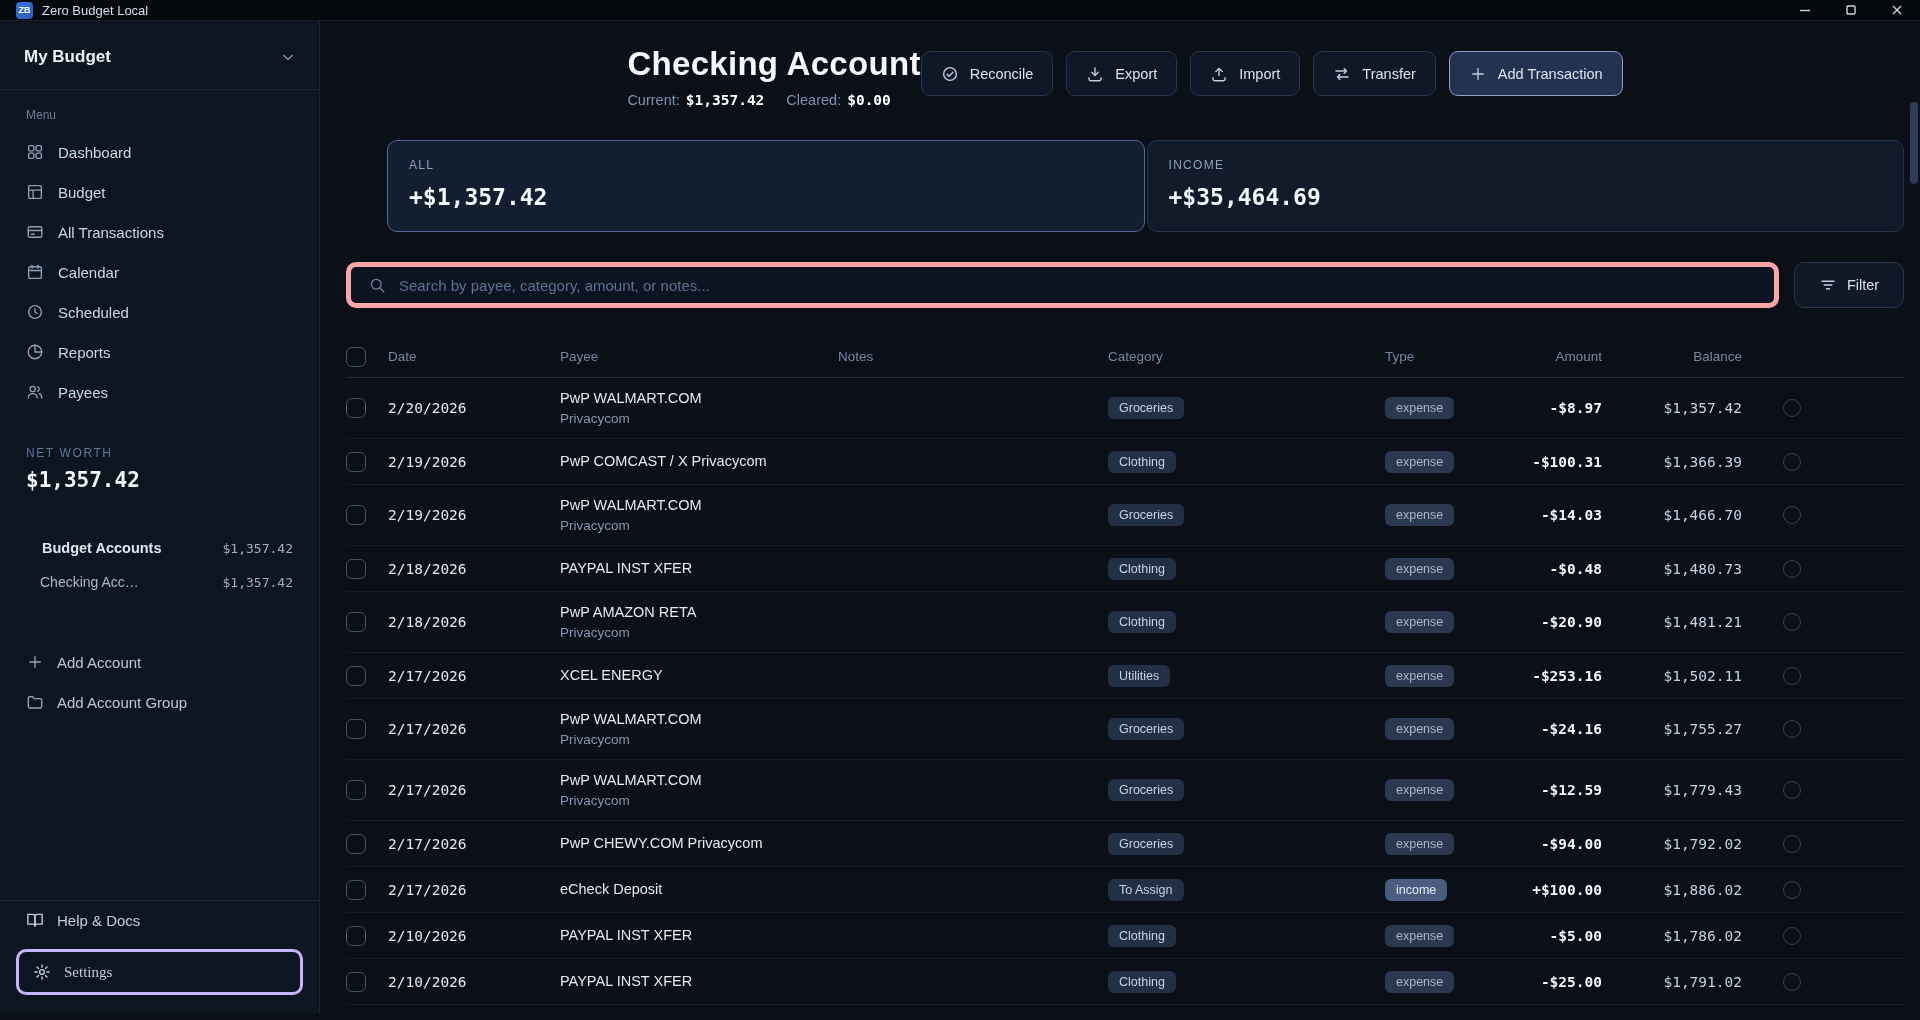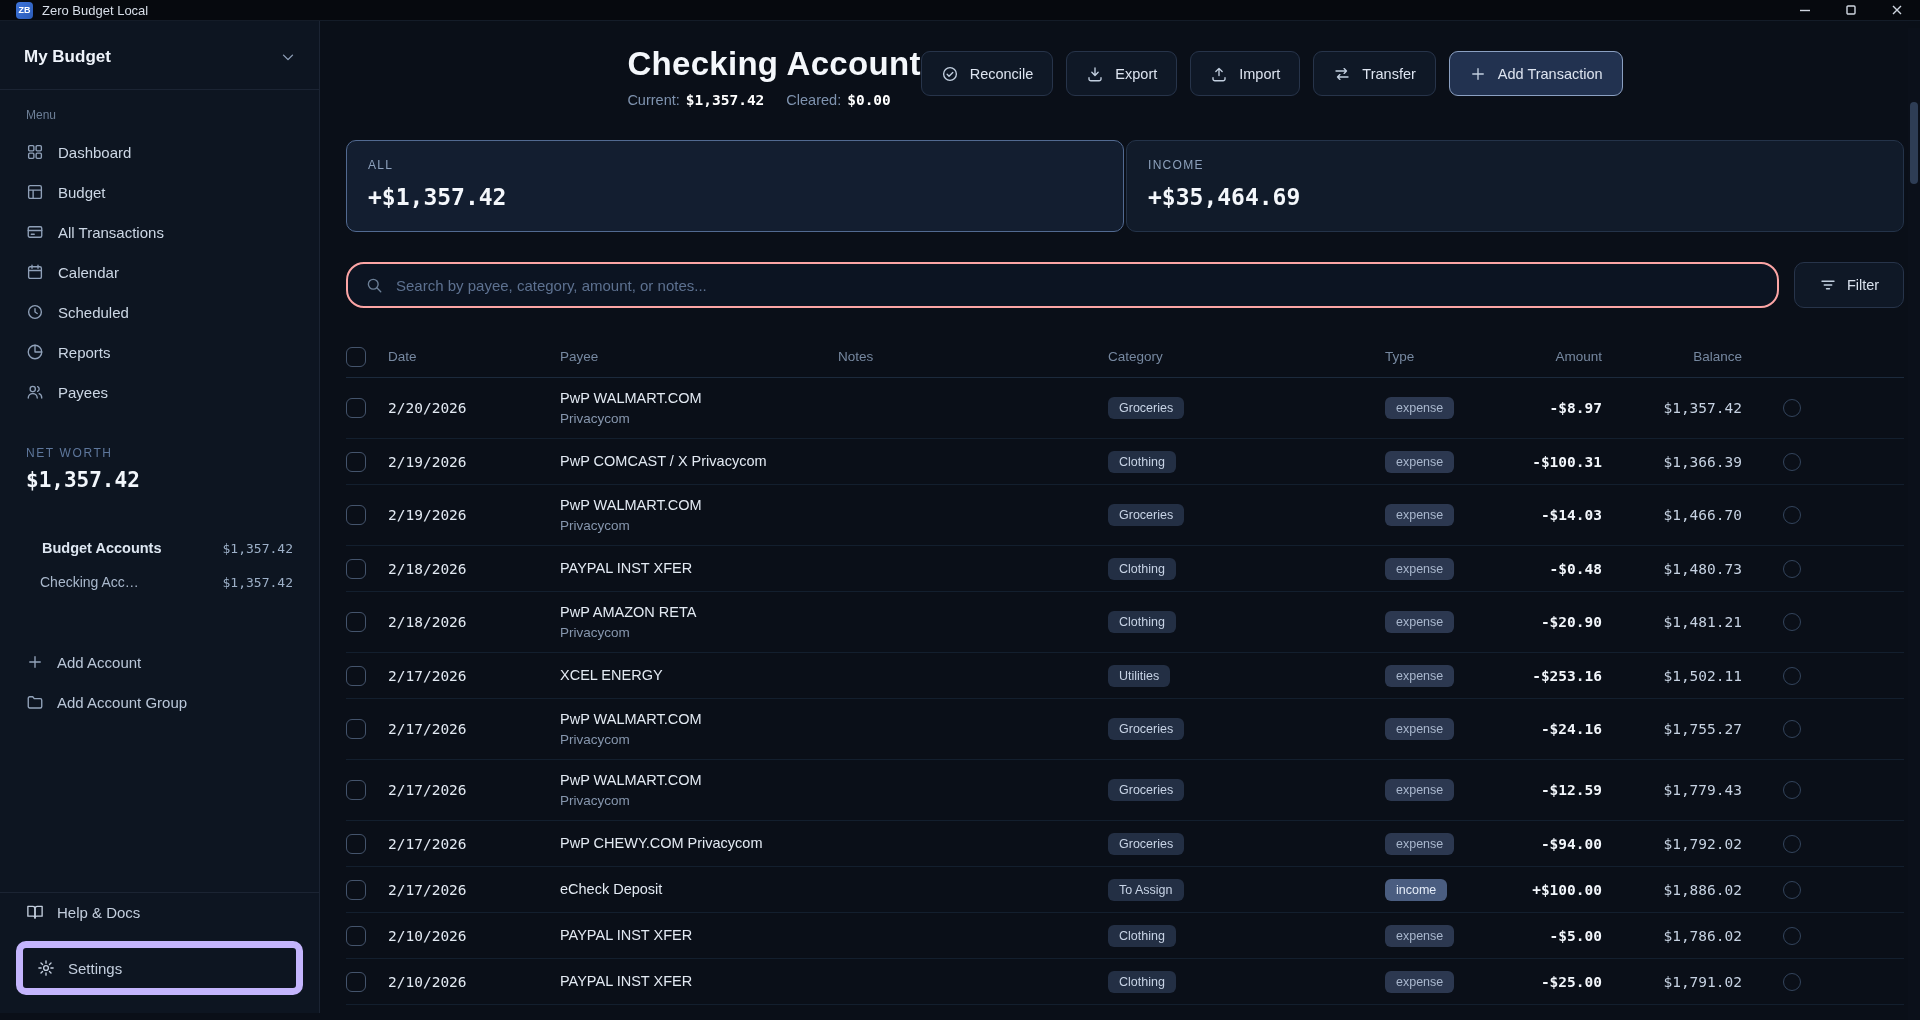--- a/index.html
+++ b/index.html
@@ -60,54 +60,54 @@
   .sb-adds { padding:52px 14px 0 14px; }
   .add-row {
     display:flex; align-items:center; gap:13px; padding:11px 12px;
     color:#bac7d9; font-size:15px; border-radius:8px;
   }
   .add-row .ic { color:#93a4bb; }
   .sb-bottom { margin-top:auto; border-top:1px solid #1b2433; padding:0 16px 18px 16px; }
   .help-row { display:flex; align-items:center; gap:13px; padding:10px 10px; color:#c3cedd; font-size:15px; }
   .settings-row {
     margin-top:10px; display:flex; align-items:center; gap:13px; padding:11px 14px;
-    border:7px solid #c4b5fd; border-radius:10px; color:#c3cedd; font-size:15px;
+    border:3px solid #c4b5fd; border-radius:10px; color:#c3cedd; font-size:15px;font-family:Liberation Serif, serif;
   }
 
   
   .main { flex:1; padding:24px 16px 0 26px; display:flex; flex-direction:column; overflow:hidden; }
   .m-header { display:flex; justify-content:center; align-items:flex-start; }
   .page-title { font-size:33px; font-weight:bold; letter-spacing:0.3px; color:#f4f7fb; }
   .stats { margin-top:9px; display:flex; gap:22px; font-size:14.5px; }
   .stat-label { color:#7f93af; }
   .stat-value { color:#fff; font-weight:bold; margin-left:6px; }
   .actions { display:flex; gap:13px; padding-top:6px; }
   .btn {
     height:45px; padding:0 19px; background:#0f1826; border:1px solid #27344a;
     border-radius:9px; color:#dde4f0; font-size:14.5px;
     display:flex; align-items:center; gap:11px; font-family:inherit;
   }
   .btn .ic { color:#c2cfdf; }
   .btn.primary { background:#223250; border-color:#8ba0c2; }
 
   
-  .cards { margin-top:32px; display:flex; gap:2px; }
+  .cards { margin-top:32px; display:flex; gap:2px;margin-left:41px; }
   .card {
     flex:1; background:#111b2a; border:1px solid #243349; border-radius:10px;
     padding:17px 21px; height:92px;
   }
   .card.active { border-color:#50engage;  }
   .card.active { border-color:#526a91; background:#131e30; }
   .card-label { font-size:12px; letter-spacing:1.3px; color:#8da1bc; }
   .card-value { margin-top:12px; font-size:23px; font-weight:bold; color:#f4f7fb; }
 
   
   .searchrow { margin-top:30px; display:flex; gap:15px; }
   .searchbox {
-    flex:1; height:46px; background:#0c1422; border:2px solid #fca5a5; border-radius:18px;
+    flex:1; height:46px; background:#0c1422; border:5px solid #fca5a5; border-radius:10px;
     display:flex; align-items:center; gap:13px; padding:0 17px;
   }
   .searchbox .ic { color:#6d8098; }
   .searchbox input {
     flex:1; background:transparent; border:0; outline:0; color:#dfe7f1;
     font-size:15px; font-family:inherit;
   }
   .searchbox input::placeholder { color:#5d7190; }
   .filterbtn {
     width:110px; height:46px; background:#0f1826; border:1px solid #27344a; border-radius:10px;

